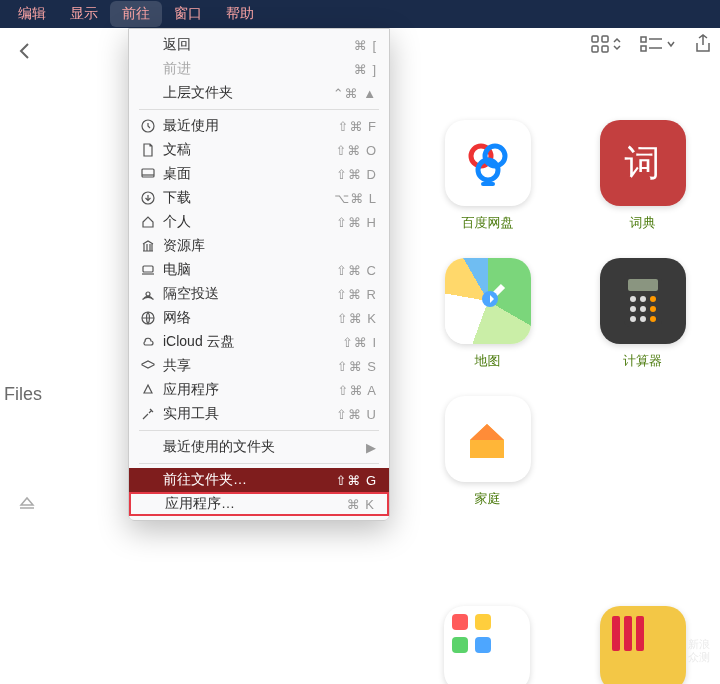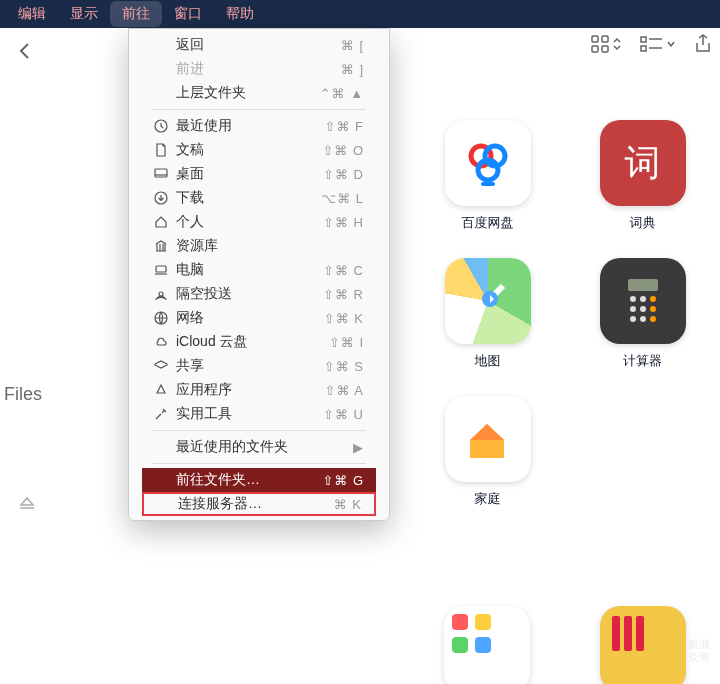--- a/index.html
+++ b/index.html
@@ -12,35 +12,35 @@
 .toolbar { height:46px; display:flex; align-items:center; padding:0 12px; color:#555; }
 .back-btn { width:26px; height:26px; display:flex; align-items:center; justify-content:center; font-size:20px; color:#666; }
 .tb-right { position:absolute; right:8px; top:34px; display:flex; gap:18px; align-items:center; }
 .tb-right .tb-btn { display:flex; align-items:center; gap:2px; color:#555; }
 .tb-right svg { stroke:#666; }
 
 .sidebar { position:absolute; left:0; top:74px; width:70px; height:560px; }
 .sidebar-label { font-size:18px; color:#6b6b6b; padding:0 4px; margin-top:310px; }
 .eject-icon { color:#999; margin-top:90px; margin-left:18px; }
 
-.dropdown { position:absolute; left:128px; top:28px; width:262px; background:rgba(248,248,250,.92); backdrop-filter:blur(20px); border:1px solid #ccc; border-radius:0 0 6px 6px; box-shadow:0 10px 30px rgba(0,0,0,.25); font-size:14px; padding:4px 13px; }
+.dropdown { position:absolute; left:128px; top:28px; width:262px; background:rgba(248,248,250,.92); backdrop-filter:blur(20px); border:1px solid #ccc; border-radius:0 0 6px 6px; box-shadow:0 10px 30px rgba(0,0,0,.25); font-size:14px; padding:4px 0; }
 .dd-row { display:flex; align-items:center; height:24px; padding:0 12px; color:#333; }
 .dd-row.disabled { color:#aaa; }
 .dd-row .dd-icon { width:22px; display:inline-flex; color:#555; }
 .dd-row .dd-label { flex:1; }
 .dd-row .dd-sc { color:#999; font-size:13px; letter-spacing:1px; }
 .dd-row.highlight { background:#7f1d1d; color:#fff; }
 .dd-row.highlight .dd-sc { color:#fff; }
 .dd-sep { height:1px; background:#ddd; margin:4px 10px; }
 .red-box { border:2px solid #e63946; }
 
 .grid { position:absolute; left:410px; top:120px; width:310px; display:grid; grid-template-columns:repeat(2,1fr); row-gap:26px; column-gap:0; }
 .tile { display:flex; flex-direction:column; align-items:center; }
 .tile .app-icon { width:86px; height:86px; border-radius:20px; display:flex; align-items:center; justify-content:center; box-shadow:0 2px 6px rgba(0,0,0,.15); }
-.tile .tile-label { margin-top:8px; font-size:13px; color:#0f172a; }
+.tile .tile-label { margin-top:8px; font-size:13px; color:#4d7c0f; }
 
 
 .ico-baidu { background:#fff; }
 .ico-notes { background:linear-gradient(#ffe286 0 28%,#fff 28%); }
 .ico-dict { background:#c33f3f; color:#fff; font-size:36px; font-weight:500; }
 .ico-maps { background:conic-gradient(#7bd67b 0 120deg,#caeea7 120deg 200deg,#fff 200deg 280deg,#ffd86b 280deg 330deg,#6fbdf2 330deg 360deg); position:relative; }
 .ico-calc { background:#3a3a3a; }
 .ico-home { background:#fff; }
 .ico-grid { background:#fff; }
 
@@ -253,21 +253,21 @@
       <span class="dd-sc">▶</span>
     </div>
   <div class="dd-sep"></div>
   <div class="dd-row highlight">
       <span class="dd-icon"></span>
       <span class="dd-label">前往文件夹…</span>
       <span class="dd-sc">⇧⌘ G</span>
     </div>
   <div class="dd-row red-box">
       <span class="dd-icon"></span>
-      <span class="dd-label">连接服务器…</span>
+      <span class="dd-label">应用程序…</span>
       <span class="dd-sc">⌘ K</span>
     </div>
 </div>
 
 <div class="grid">
   <div class="tile">
     <div class="app-icon ico-baidu">
       <svg width="50" height="50" viewBox="0 0 50 50">
           <circle cx="18" cy="18" r="10" fill="none" stroke="#e33" stroke-width="5"></circle>
           <circle cx="32" cy="18" r="10" fill="none" stroke="#18f" stroke-width="5"></circle>

